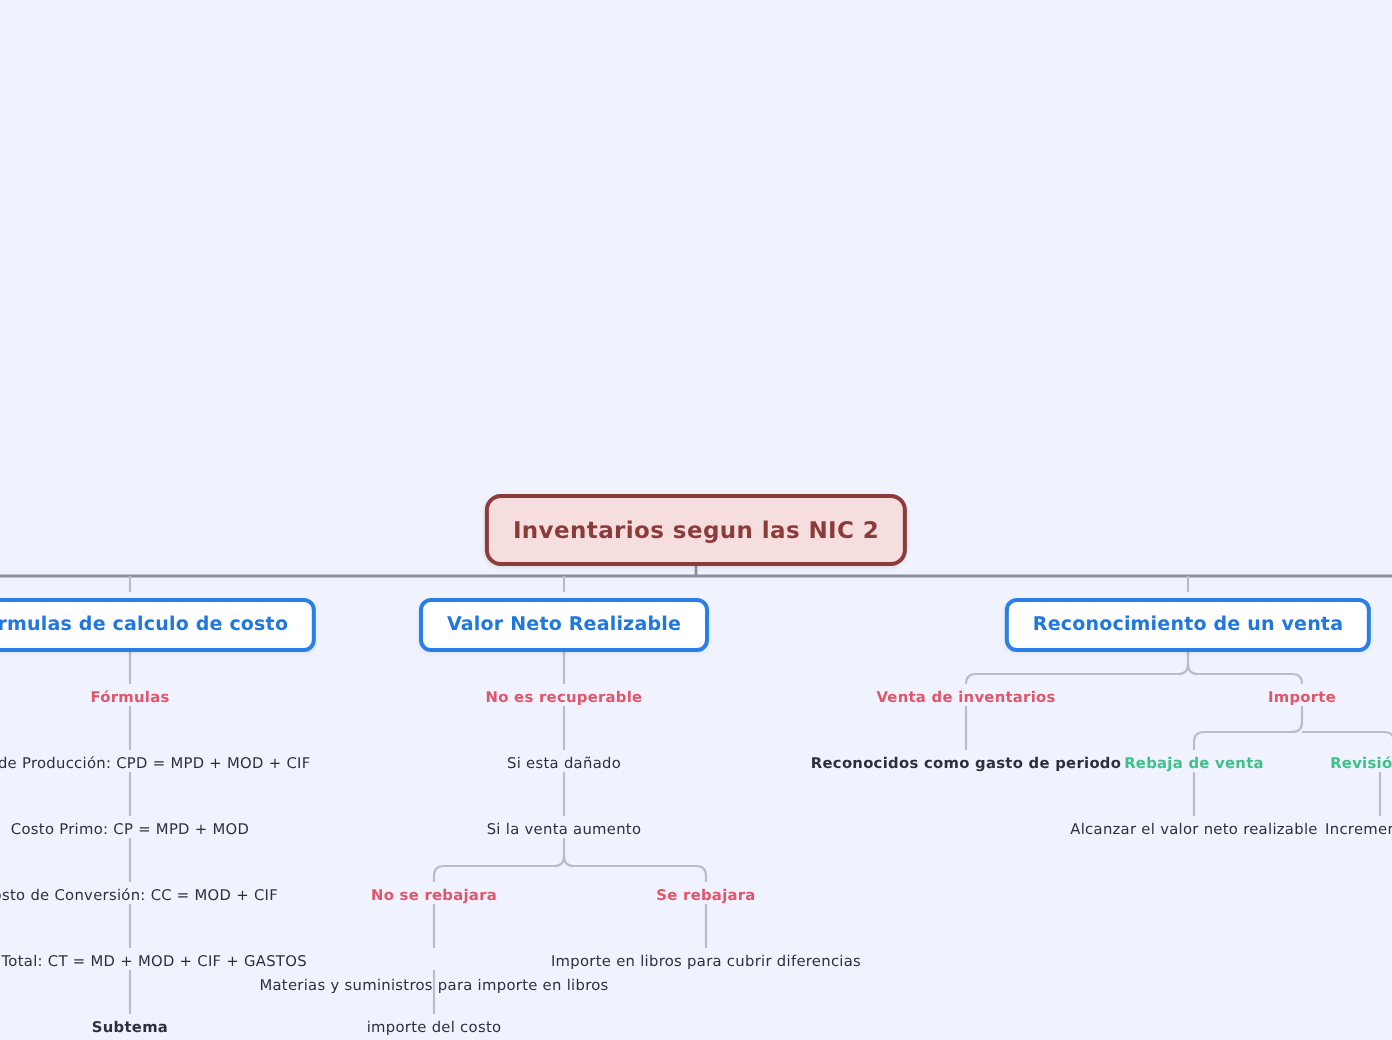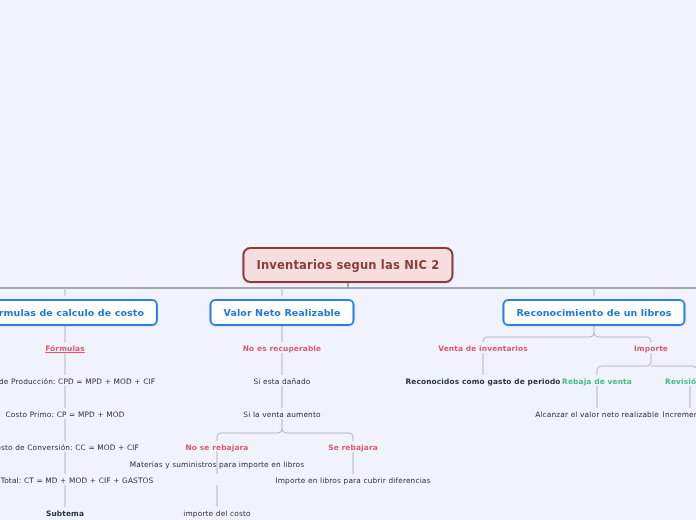--- a/index.html
+++ b/index.html
@@ -132,23 +132,23 @@
     <path d="M 597 386 L 597 408"></path>
     <path d="M 690 386 L 690 408"></path>
   </svg>
 
   <div class="node root" style="left:348px; top:247px;">Inventarios segun las NIC 2</div>
 
   <div class="node branch" style="left:65px; top:299px;">Formulas de calculo de costo</div>
 
   <div class="node branch" style="left:282px; top:299px;">Valor Neto Realizable</div>
 
-  <div class="node branch" style="left:594px; top:299px;">Reconocimiento de un libros</div>
+  <div class="node branch" style="left:594px; top:299px;">Reconocimiento de un venta</div>
 
-  <div class="node leaf red" style="left:65px; top:344px;text-decoration:underline;">Fórmulas</div>
+  <div class="node leaf red" style="left:65px; top:344px;">Fórmulas</div>
 
   <div class="node leaf" style="left:65px; top:377px;">Costo de Producción: CPD = MPD + MOD + CIF</div>
 
   <div class="node leaf" style="left:65px; top:410px;">Costo Primo: CP = MPD + MOD</div>
 
   <div class="node leaf" style="left:65px; top:443px;">Costo de Conversión: CC = MOD + CIF</div>
 
   <div class="node leaf" style="left:65px; top:476px;">Costo Total: CT = MD + MOD + CIF + GASTOS</div>
 
   <div class="node leaf" style="left:65px; top:509px;font-weight:bold;">Subtema</div>
@@ -156,21 +156,21 @@
   <div class="node leaf red" style="left:282px; top:344px;">No es recuperable</div>
 
   <div class="node leaf" style="left:282px; top:377px;">Si esta dañado</div>
 
   <div class="node leaf" style="left:282px; top:410px;">Si la venta aumento</div>
 
   <div class="node leaf red" style="left:217px; top:443px;">No se rebajara</div>
 
   <div class="node leaf red" style="left:353px; top:443px;">Se rebajara</div>
 
-  <div class="node leaf" style="left:217px; top:460px;">Materias y suministros para importe en libros</div>
+  <div class="node leaf" style="left:217px; top:488px;">Materias y suministros para importe en libros</div>
 
   <div class="node leaf" style="left:353px; top:476px;">Importe en libros para cubrir diferencias</div>
 
   <div class="node leaf" style="left:217px; top:509px;">importe del costo</div>
 
   <div class="node leaf red" style="left:483px; top:344px;">Venta de inventarios</div>
 
   <div class="node leaf" style="left:483px; top:377px;font-weight:bold;">Reconocidos como gasto de periodo</div>
 
   <div class="node leaf red" style="left:651px; top:344px;">Importe</div>

